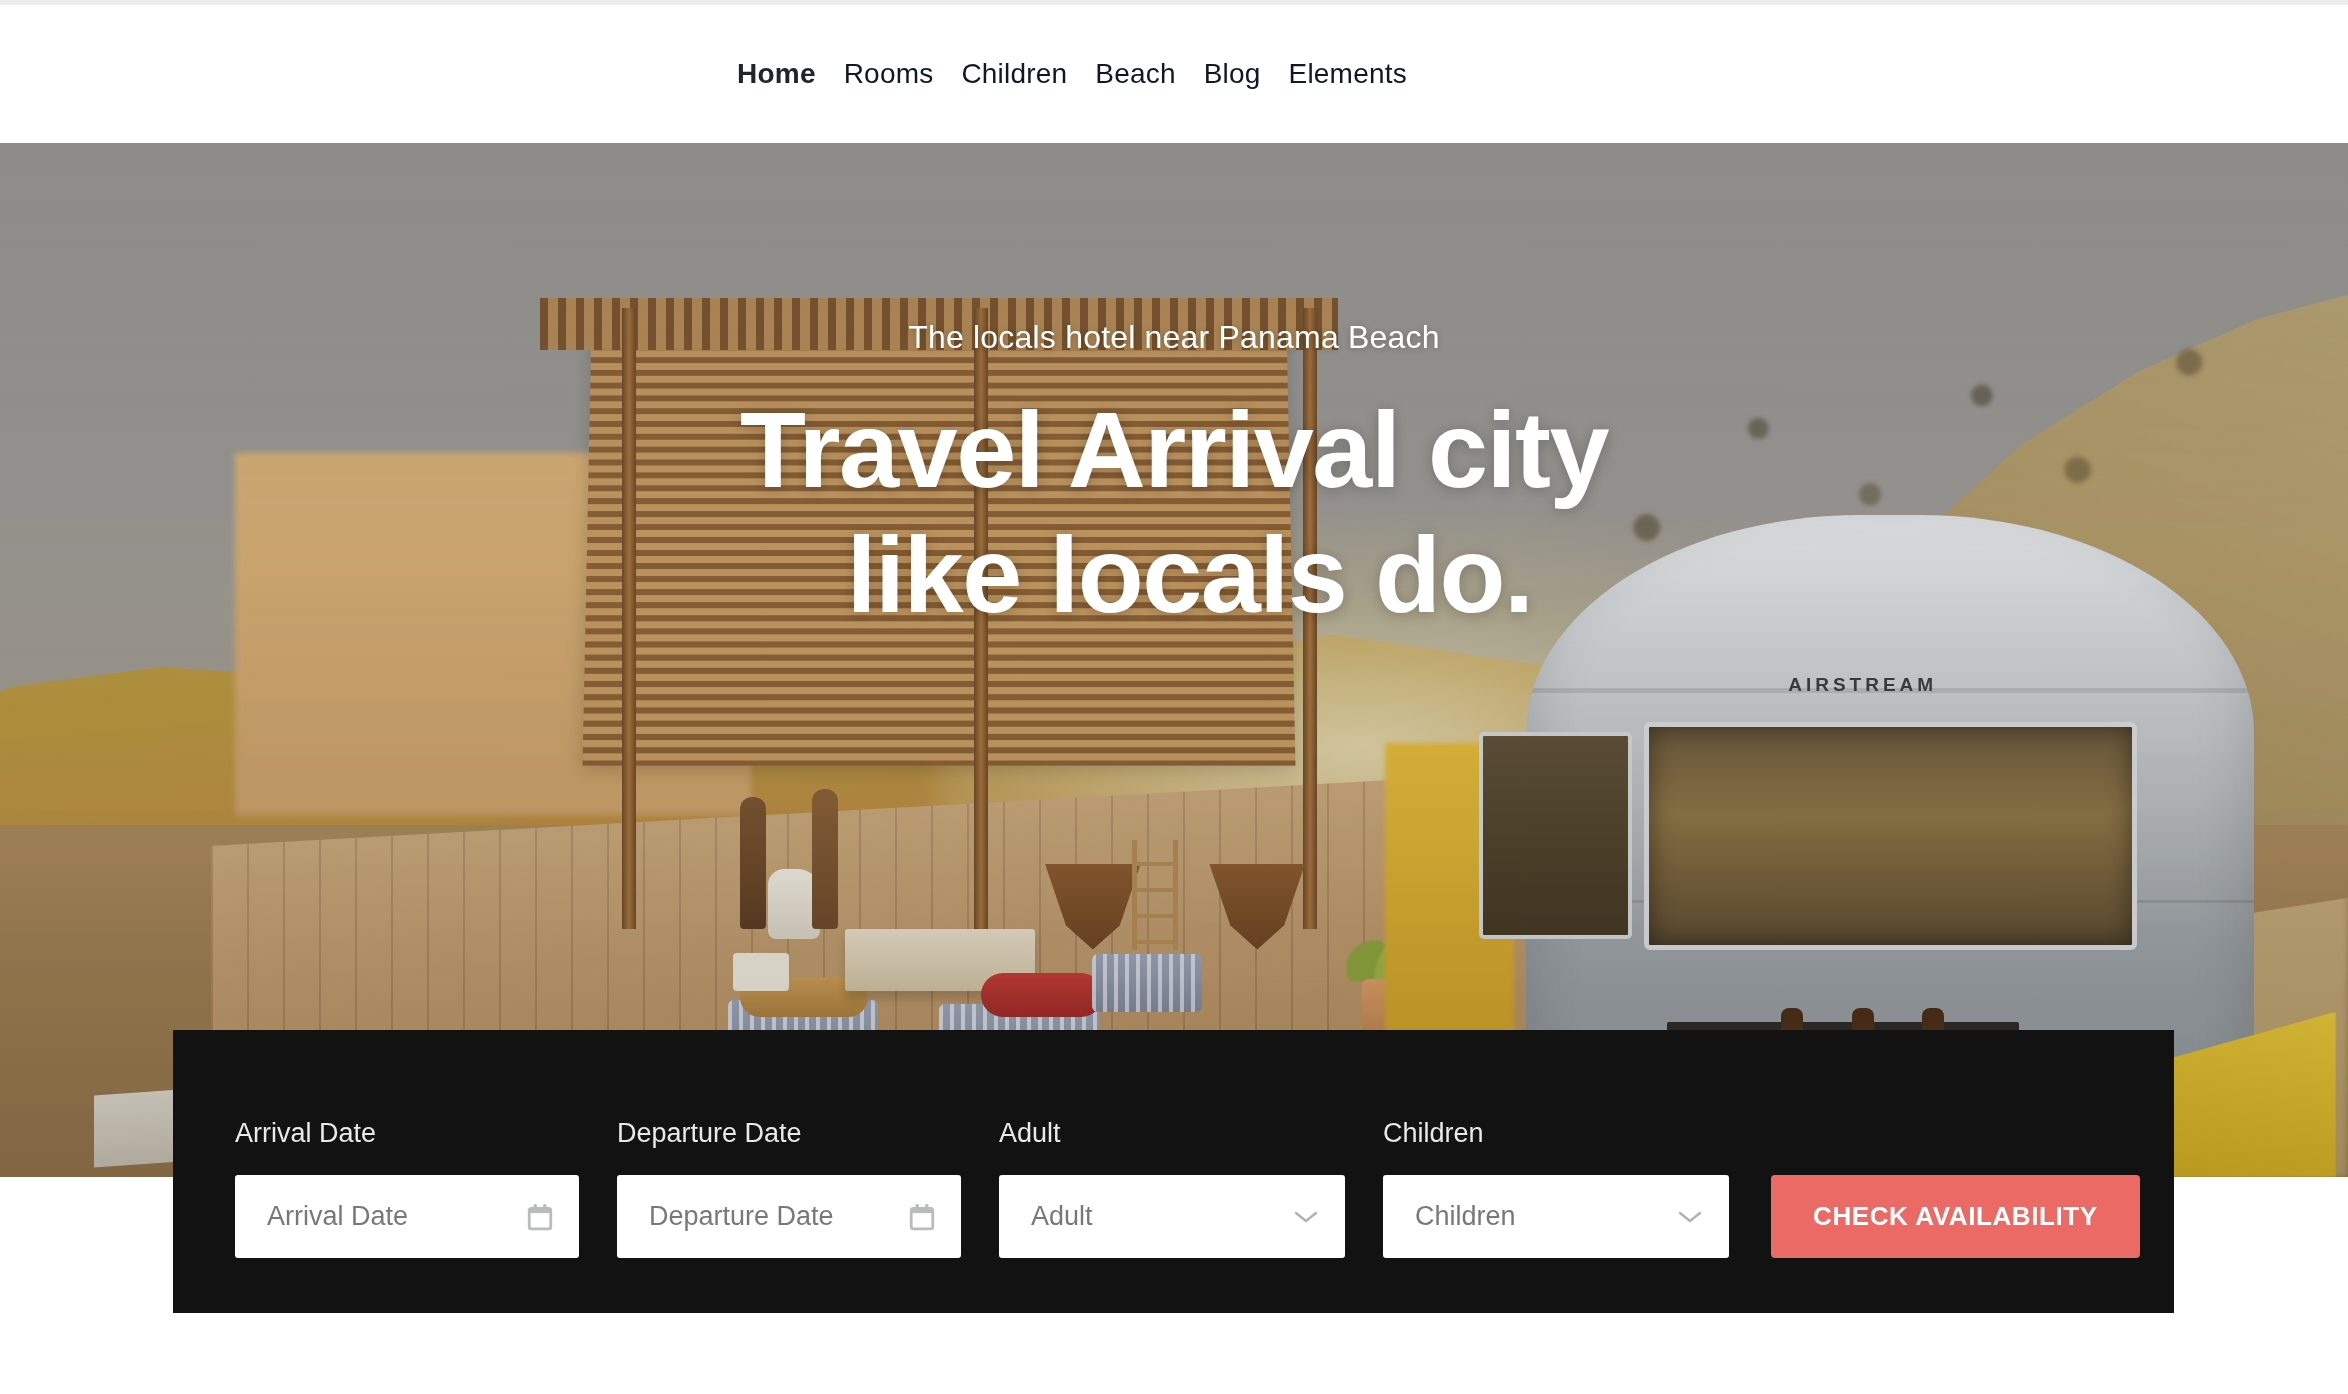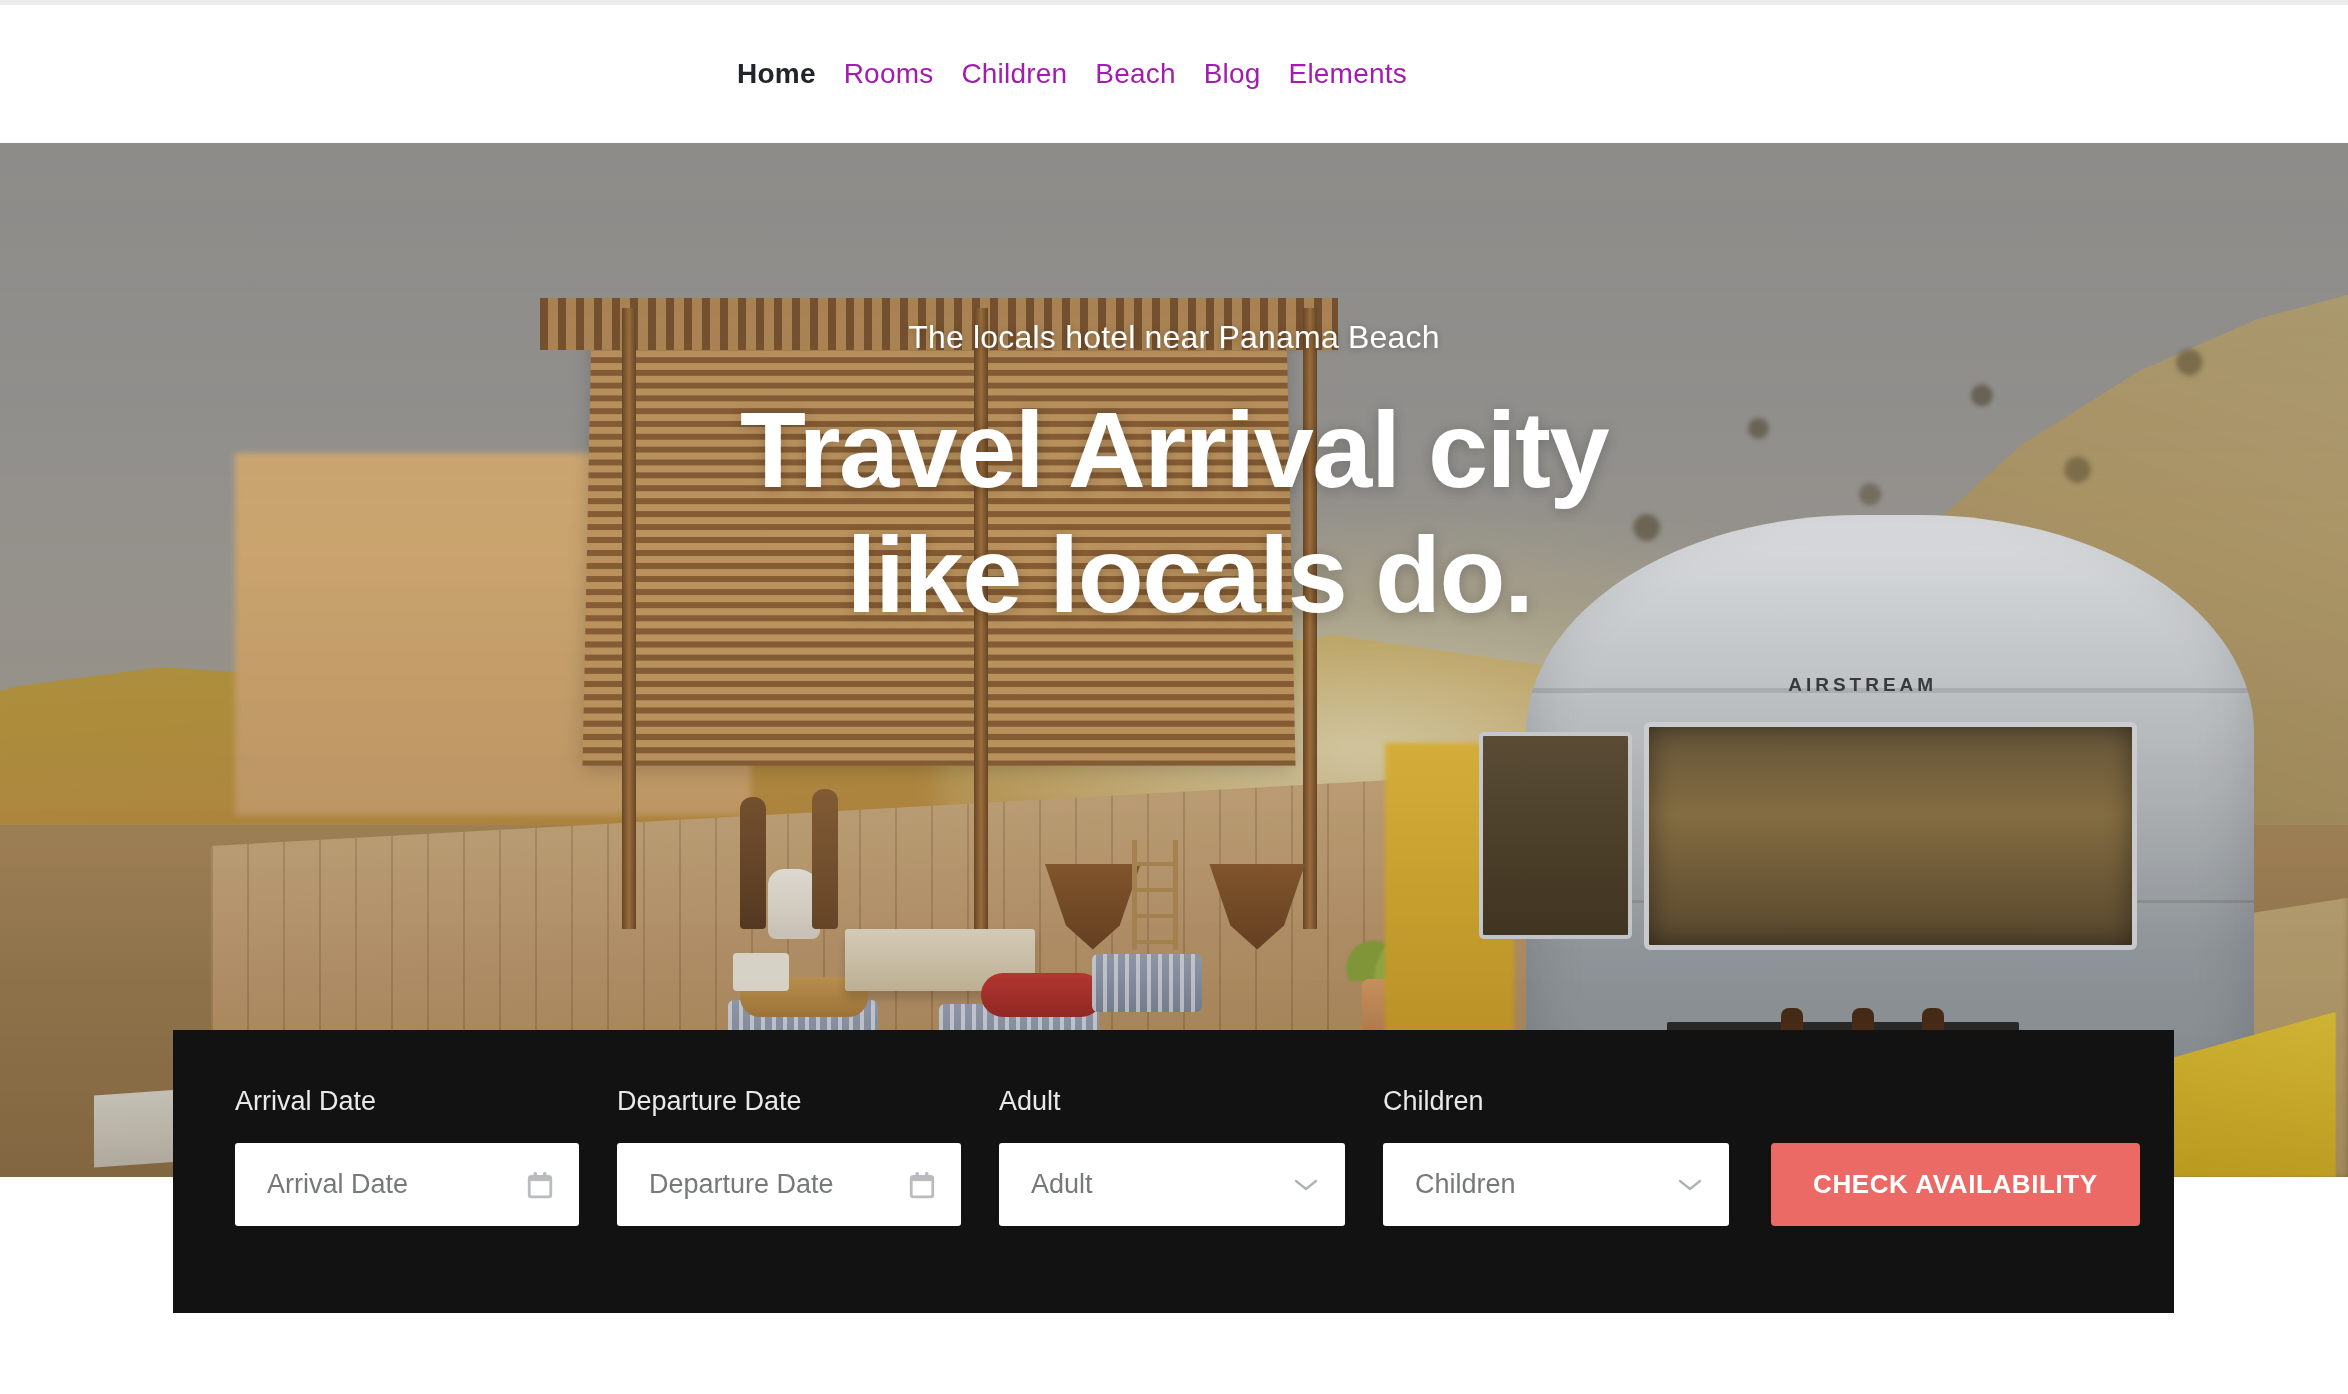--- a/index.html
+++ b/index.html
@@ -15,21 +15,21 @@
   }
 
   
   .header {
     position:absolute; top:5px; left:0; width:2144px; height:138px;
     background:#ffffff;
     display:flex; align-items:center; justify-content:center;
   }
   .nav { display:flex; align-items:baseline; gap:0; }
   .nav-item {
-    font-size:28px; color:#a21caf; letter-spacing:.2px;
+    font-size:28px; color:#0f172a; letter-spacing:.2px;
     padding:0 14px; line-height:1; text-decoration:none; white-space:nowrap;
     cursor:pointer;
   }
   .nav-item.active { color:#20242b; font-weight:600; }
 
   
   .hero {
     position:absolute; top:143px; left:0; width:2348px; height:1034px;
     overflow:hidden; background:#9a9894;
   }
@@ -265,21 +265,21 @@
   }
   .hero-title .l2 { display:block;margin-left:31px; }
 
   
   .booking {
     position:absolute; left:173px; top:1030px; width:2001px; height:283px;
     background:#121212; z-index:10;
     padding:58px 62px 0 62px;
   }
   .fields { display:flex; align-items:flex-end; gap:0; }
-  .field { margin-right:38px; }
+  .field { margin-right:38px;margin-top:32px; }
   .field-label {
     font-size:27px; color:#e9e9e9; font-weight:400; line-height:1;
     margin-bottom:28px; white-space:nowrap;
   }
   .control {
     position:relative; background:#ffffff; height:83px; border-radius:3px;
     display:flex; align-items:center;
   }
   .control.date { width:344px; }
   .control.sel  { width:346px; }

